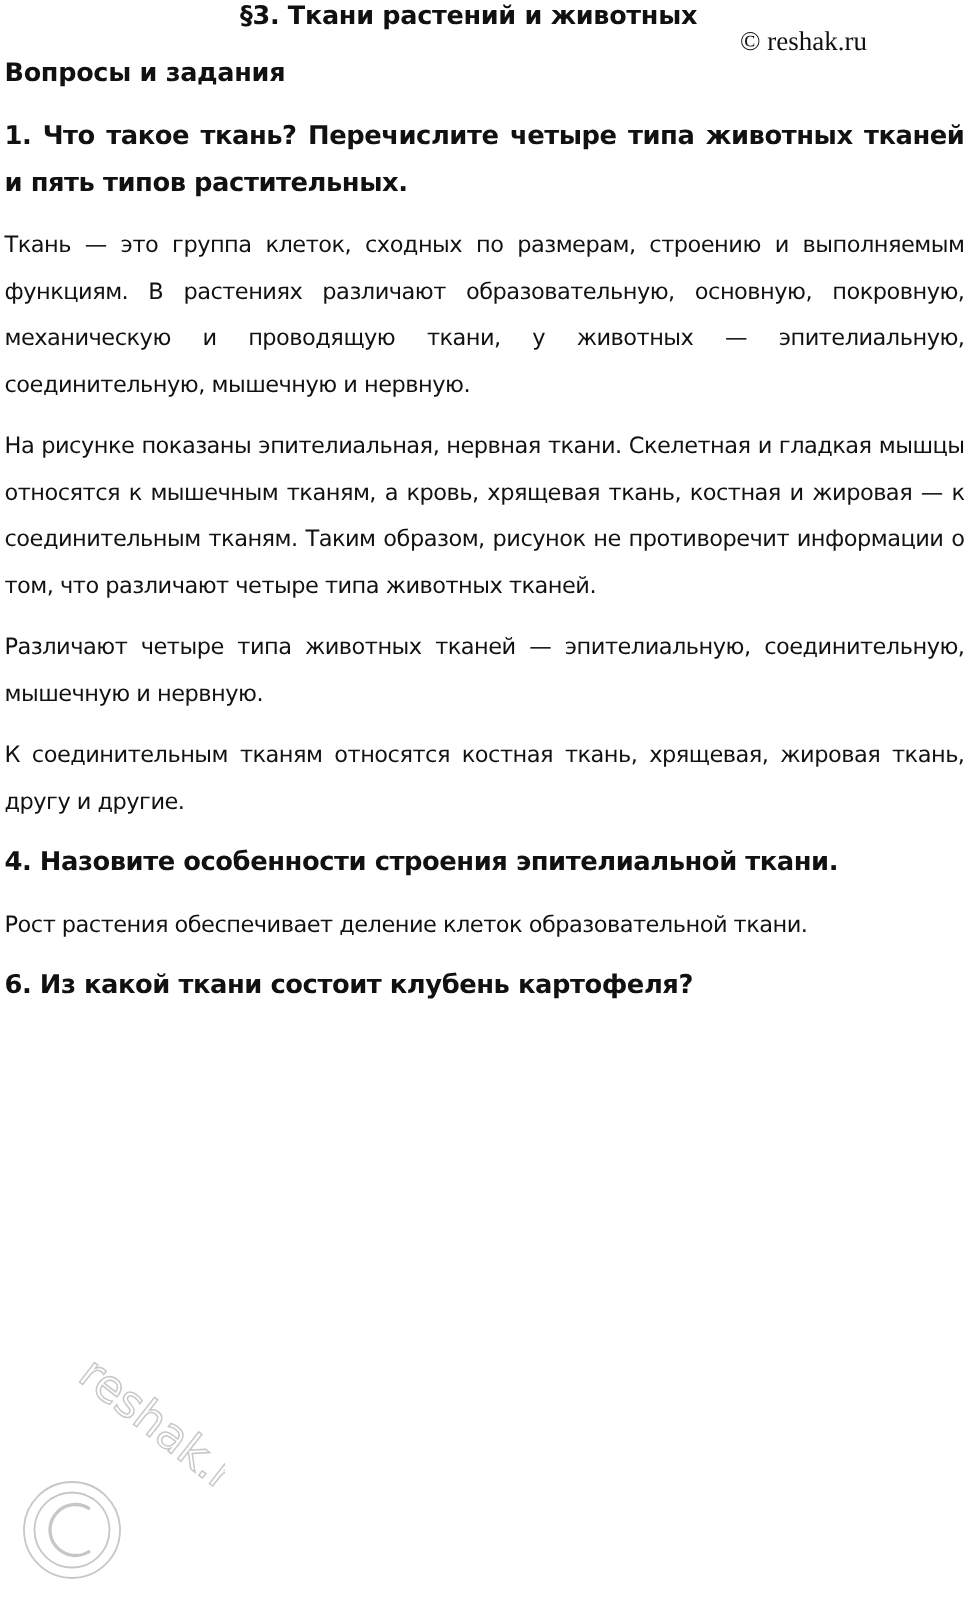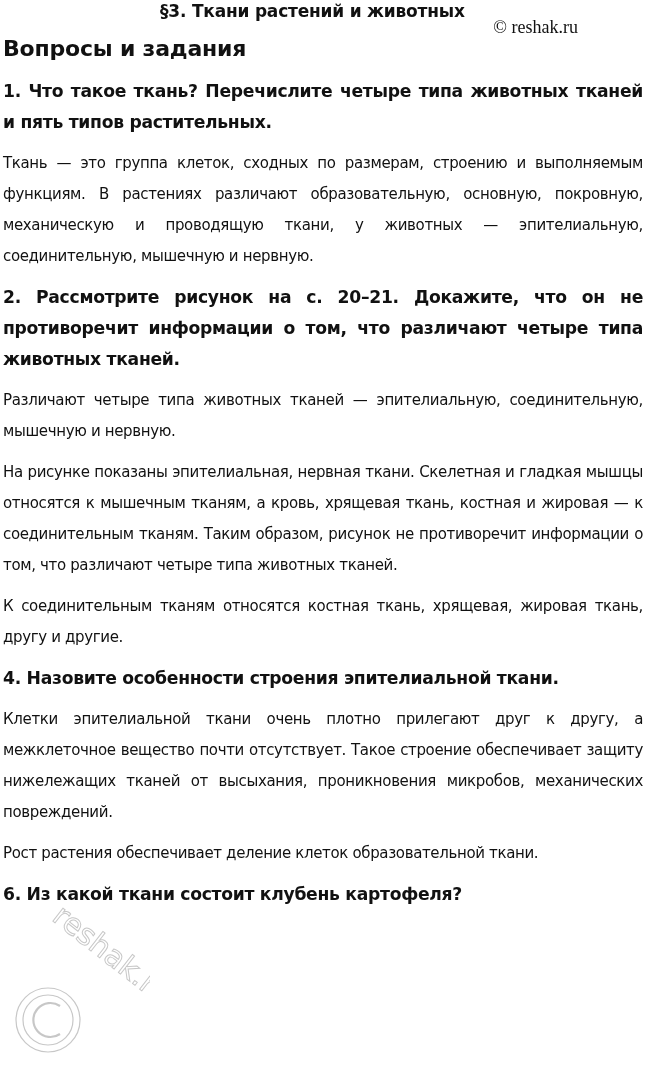--- a/index.html
+++ b/index.html
@@ -47,21 +47,21 @@
       line-height: 22px;
     }
     .content {
       position: absolute;
       left: 3px;
       top: 38px;
       width: 640px;
     }
     .section-title {
       font-weight: bold;
-      font-size: 22px;
+      font-size: 17px;
       line-height: 22px;
       margin: 0 0 16px 0;
       letter-spacing: -0.2px;
     }
     .question {
       font-weight: bold;
       font-size: 17.2px;
       line-height: 31px;
       text-align: justify;
       margin: 0 0 10px 0;
@@ -98,32 +98,30 @@
 
   <div class="content">
     <div class="section-title">Вопросы и задания</div>
 
     <div class="qa">
       <div class="question">1. Что такое ткань? Перечислите четыре типа животных тканей и пять типов растительных.</div>
       <div class="answer">Ткань — это группа клеток, сходных по размерам, строению и выполняемым функциям. В растениях различают образовательную, основную, покровную, механическую и проводящую ткани, у животных — эпителиальную, соединительную, мышечную и нервную.</div>
     </div>
 
     <div class="qa">
-      <div class="question">2. Рассмотрите рисунок на с. 20–21. Докажите, что он не противоречит информации о том, что различают четыре типа животных тканей.</div>
+      <div class="answer">На рисунке показаны эпителиальная, нервная ткани. Скелетная и гладкая мышцы относятся к мышечным тканям, а кровь, хрящевая ткань, костная и жировая — к соединительным тканям. Таким образом, рисунок не противоречит информации о том, что различают четыре типа животных тканей.</div>
       <div class="answer">Различают четыре типа животных тканей — эпителиальную, соединительную, мышечную и нервную.</div>
-      <div class="answer">На рисунке показаны эпителиальная, нервная ткани. Скелетная и гладкая мышцы относятся к мышечным тканям, а кровь, хрящевая ткань, костная и жировая — к соединительным тканям. Таким образом, рисунок не противоречит информации о том, что различают четыре типа животных тканей.</div>
     </div>
 
     <div class="qa">
       <div class="answer">К соединительным тканям относятся костная ткань, хрящевая, жировая ткань, другу и другие.</div>
     </div>
 
     <div class="qa">
       <div class="question">4. Назовите особенности строения эпителиальной ткани.</div>
-      <div class="answer">Клетки эпителиальной ткани очень плотно прилегают друг к другу, а межклеточное вещество почти отсутствует. Такое строение обеспечивает защиту нижележащих тканей от высыхания, проникновения микробов, механических повреждений.</div>
     </div>
 
     <div class="qa">
       <div class="answer">Рост растения обеспечивает деление клеток образовательной ткани.</div>
     </div>
 
     <div class="qa">
       <div class="question">6. Из какой ткани состоит клубень картофеля?</div>
     </div>
   </div>

